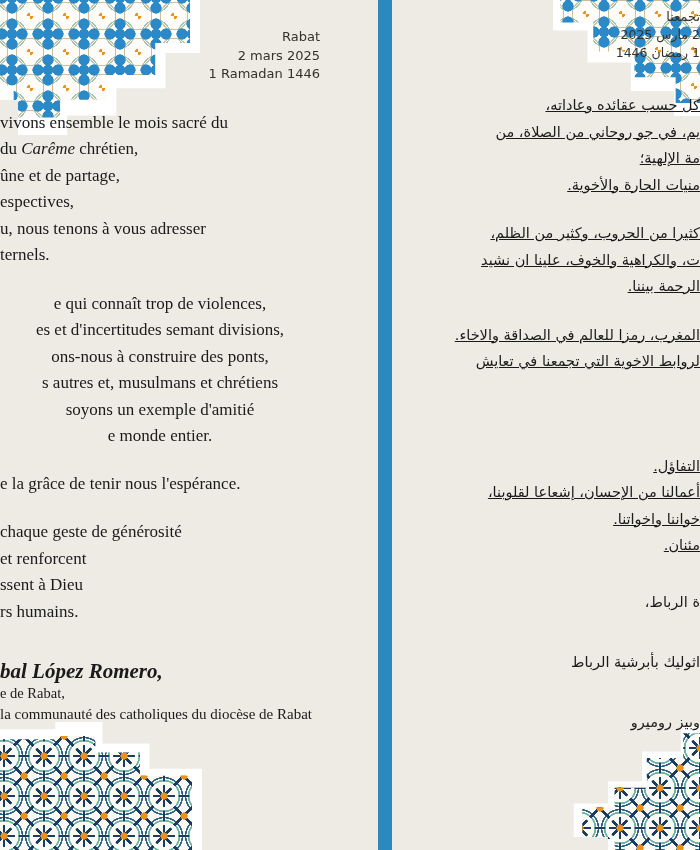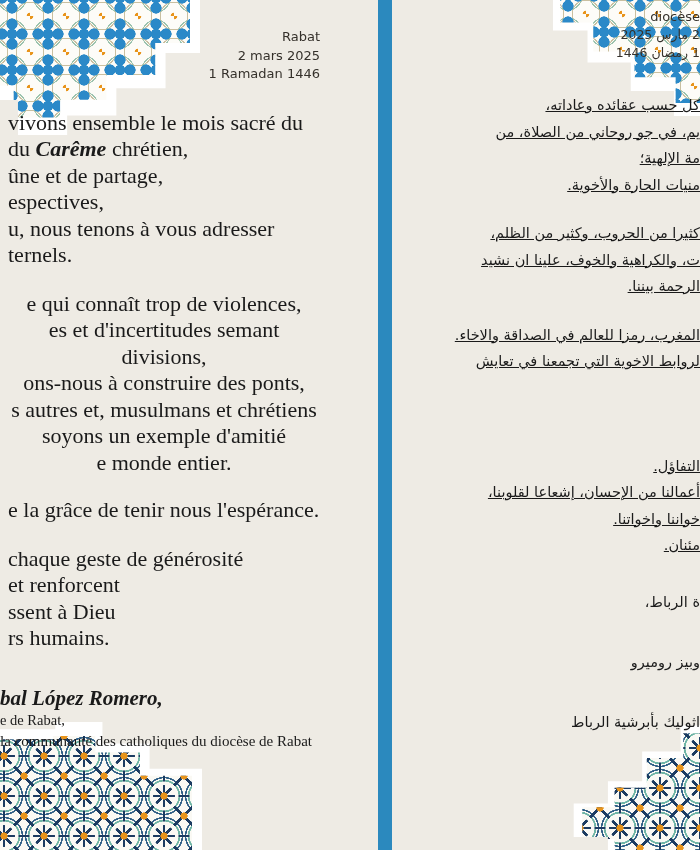--- a/index.html
+++ b/index.html
@@ -122,27 +122,27 @@
     line-height: 18.5px;
     color: #35312B;
     padding-top: 28px;
   }
   #fr-body {
     padding-left: 72px;
     padding-right: 8px;
     padding-top: 26px;
   }
   #fr-body p {
-    margin: 0 0 22px 8px;
-    font-size: 22px;
+    margin: 0 0 22px 0;
+    font-size: 17px;
     line-height: 26.5px;
     white-space: pre-line;
   }
   #fr-body p.tight { margin-bottom: 21px; text-align: center; }
-  #fr-body .emph { font-style: italic; font-weight: bold; }
+  #fr-body .emph { font-style: italic; font-weight: normal; }
   #fr-sig {
     padding-left: 72px;
     padding-top: 12px;
   }
   #fr-sig .sig-name {
     font-size: 21px;
     font-style: italic;
     font-weight: bold;
     line-height: 24px;
     margin: 0;
@@ -271,21 +271,21 @@
     <div id="fr-sig">
       <p class="sig-name">bal López Romero,</p>
       <p class="sig-role">e  de Rabat,</p>
       <p class="sig-role2">la communauté des catholiques du diocèse de Rabat</p>
     </div>
   </div>
 
   <div class="col" id="col-ar">
 
     <div class="dateline">
-      <div class="city">diocèse</div>
+      <div class="city">تجمعنا</div>
       <div>2 مارس 2025</div>
       <div>1 رمضان 1446</div>
     </div>
 
     <div id="ar-body">
       <p>كل حسب عقائده وعاداته،
 يم، في جو روحاني من الصلاة، من
 مة الإلهية؛
 منيات الحارة والأخوية.</p>
       <p>كثيرا من الحروب، وكثير من الظلم،
@@ -295,18 +295,18 @@
 لروابط الاخوية التي تجمعنا في تعايش</p>
       <div class="spacer-block"></div>
       <p>التفاؤل.
 أعمالنا من الإحسان، إشعاعا لقلوبنا،
 خواننا واخواتنا.
 مئنان.</p>
     </div>
 
     <div id="ar-sig">
       <p>ة الرباط،</p>
+      <p>اثوليك بأبرشية الرباط</p>
       <p>وبيز روميرو</p>
-      <p>اثوليك بأبرشية الرباط</p>
     </div>
   </div>
 
 </div>
 
 </body></html>

